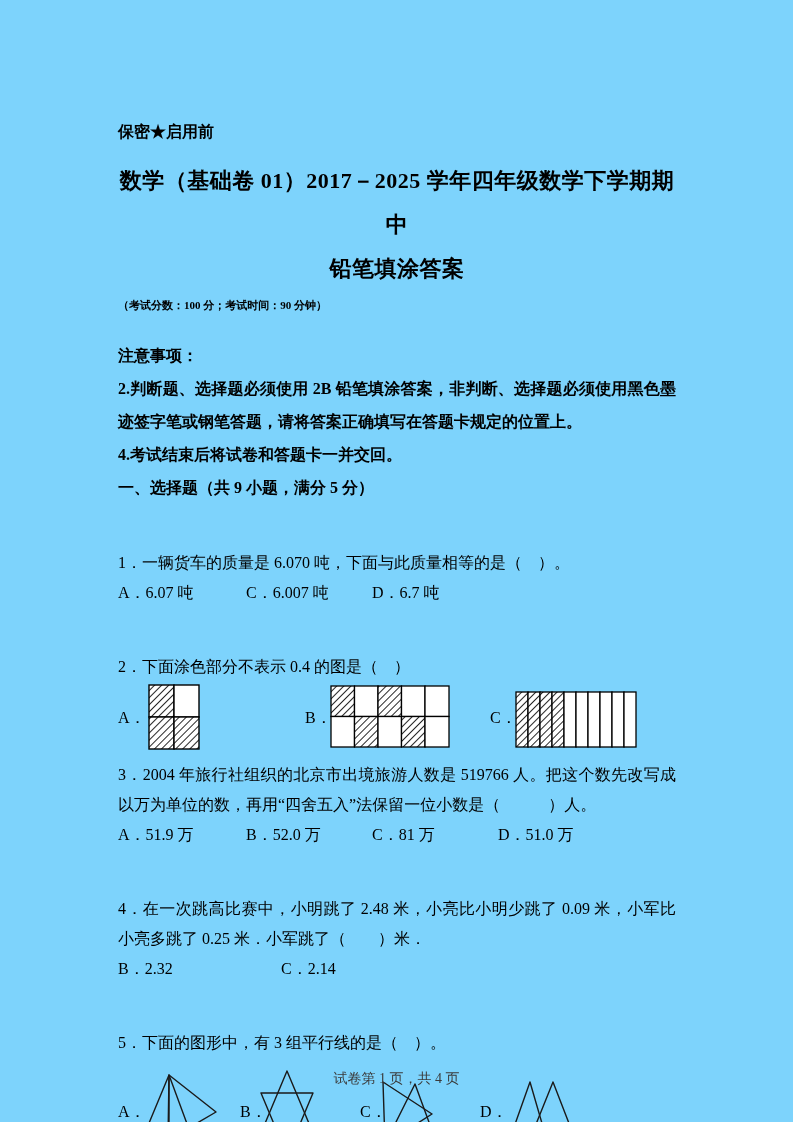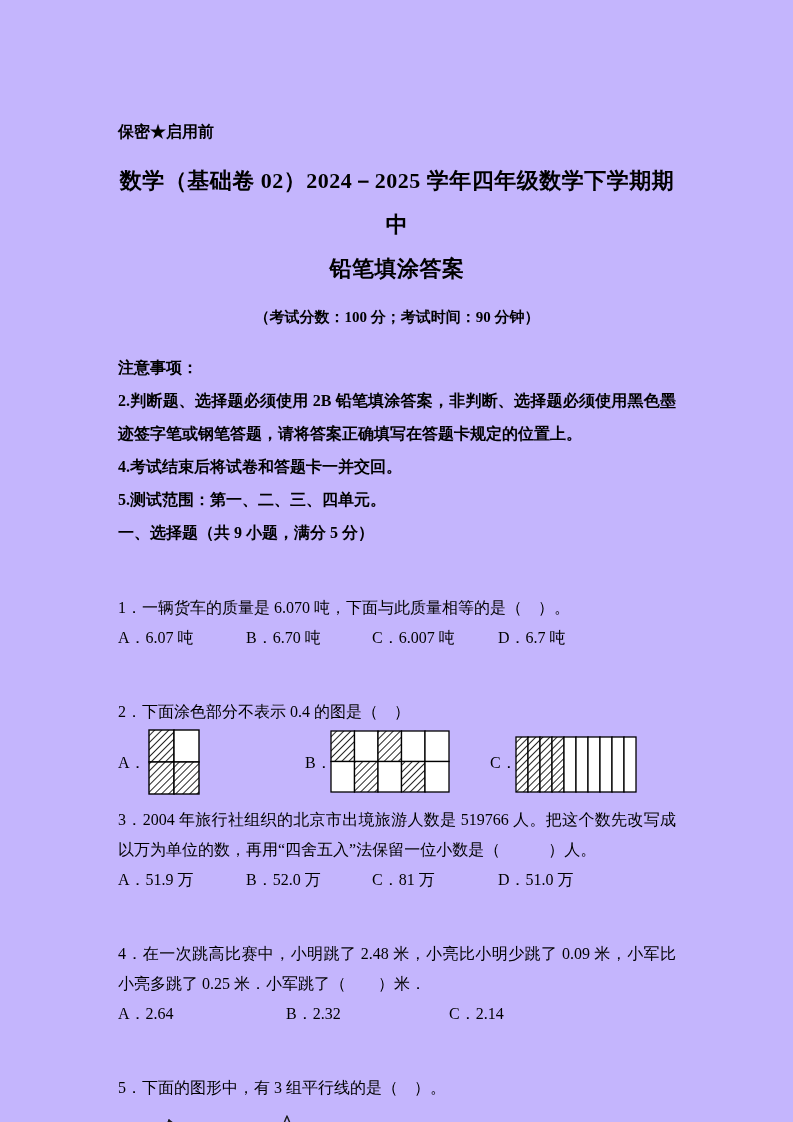--- a/index.html
+++ b/index.html
@@ -1,42 +1,42 @@
 <!DOCTYPE html>
 <html><head>
 <meta charset="utf-8">
 <style>
   html,body{margin:0;padding:0;background:#e8e8e8;}
   .page{
     position:relative;
     width:793px;height:1122px;
     margin:0 auto;
-    background:#c4b5fd;
+    background:#7dd3fc;
     font-family:"Liberation Serif","DejaVu Serif",serif;
     color:#000;
     overflow:hidden;
   }
   .content{
     position:absolute;
     left:118px; width:558px; top:0;
   }
   .security{
     margin-top:122px;
     font-size:16px;font-weight:700;
   }
   .title{
     margin-top:16px;
     font-size:22px;font-weight:700;
     text-align:center;line-height:44px;
     letter-spacing:0.5px;
   }
   .exam-info{
-    margin-top:16px;
-    font-size:15px;font-weight:700;
-    text-align:center;line-height:20px;
+    margin-top:4px;
+    font-size:11px;font-weight:700;
+    line-height:20px;
   }
   .notes{
     margin-top:24px;
     font-size:16px;font-weight:700;
     line-height:33px;
     text-align:justify;
   }
   .section-heading{
     font-size:16px;font-weight:700;line-height:33px;
   }
@@ -72,39 +72,37 @@
 </style>
 </head>
 <body>
 
 <div class="page">
   <div class="content">
 
     <div class="security">保密★启用前</div>
 
     <div class="title">
-      <div>数学（基础卷 02）2024－2025 学年四年级数学下学期期中</div>
+      <div>数学（基础卷 01）2017－2025 学年四年级数学下学期期中</div>
       <div>铅笔填涂答案</div>
     </div>
 
     <div class="exam-info">（考试分数：100 分；考试时间：90 分钟）</div>
 
     <div class="notes">
       <div>注意事项：</div>
       <div>2.判断题、选择题必须使用 2B 铅笔填涂答案，非判断、选择题必须使用黑色墨迹签字笔或钢笔答题，请将答案正确填写在答题卡规定的位置上。</div>
       <div>4.考试结束后将试卷和答题卡一并交回。</div>
-      <div>5.测试范围：第一、二、三、四单元。</div>
     </div>
 
     <div class="section-heading">一、选择题（共 9 小题，满分 5 分）</div>
 
     <div class="q">1．一辆货车的质量是 6.070 吨，下面与此质量相等的是（　）。</div>
     <div class="opts">
       <span class="c1">A．6.07 吨</span>
-      <span class="c2">B．6.70 吨</span>
       <span class="c3">C．6.007 吨</span>
       <span>D．6.7 吨</span>
     </div>
 
     <div class="q">2．下面涂色部分不表示 0.4 的图是（　）</div>
     <div class="figrow figrow-q2">
       <span class="figlabel" style="left:0;top:26px">A．</span>
       <svg class="fig" style="left:30px;top:2px" width="52" height="66">
         <defs>
           <pattern id="hA" width="5" height="5" patternUnits="userSpaceOnUse" patternTransform="rotate(45)">
@@ -168,21 +166,20 @@
     <div class="q q3gap">3．2004 年旅行社组织的北京市出境旅游人数是 519766 人。把这个数先改写成以万为单位的数，再用“四舍五入”法保留一位小数是（　　　）人。</div>
     <div class="opts">
       <span class="c1">A．51.9 万</span>
       <span class="c2">B．52.0 万</span>
       <span class="c3">C．81 万</span>
       <span>D．51.0 万</span>
     </div>
 
     <div class="q">4．在一次跳高比赛中，小明跳了 2.48 米，小亮比小明少跳了 0.09 米，小军比小亮多跳了 0.25 米．小军跳了（　　）米．</div>
     <div class="opts opts3">
-      <span class="c1">A．2.64</span>
       <span class="c2">B．2.32</span>
       <span>C．2.14</span>
     </div>
 
     <div class="q">5．下面的图形中，有 3 组平行线的是（　）。</div>
     <div class="figrow figrow-q5">
       <span class="figlabel" style="left:0;top:32px">A．</span>
       <svg class="fig" style="left:24px;top:4px" width="78" height="68" viewBox="0 0 78 68">
         <g fill="none" stroke="#1a1a1a" stroke-width="1.4" stroke-linejoin="round">
           <polygon points="27,1 0,66 51,66"></polygon>
@@ -211,13 +208,14 @@
       <svg class="fig" style="left:390px;top:11px" width="70" height="64" viewBox="0 0 70 64">
         <g fill="none" stroke="#1a1a1a" stroke-width="1.4" stroke-linejoin="round">
           <polygon points="22,1 0,63 40,63"></polygon>
           <polygon points="45,1 20,63 69,63"></polygon>
         </g>
       </svg>
     </div>
 
   </div>
 
+  <div class="footer">试卷第 1 页，共 4 页</div>
 </div>
 
 </body></html>

